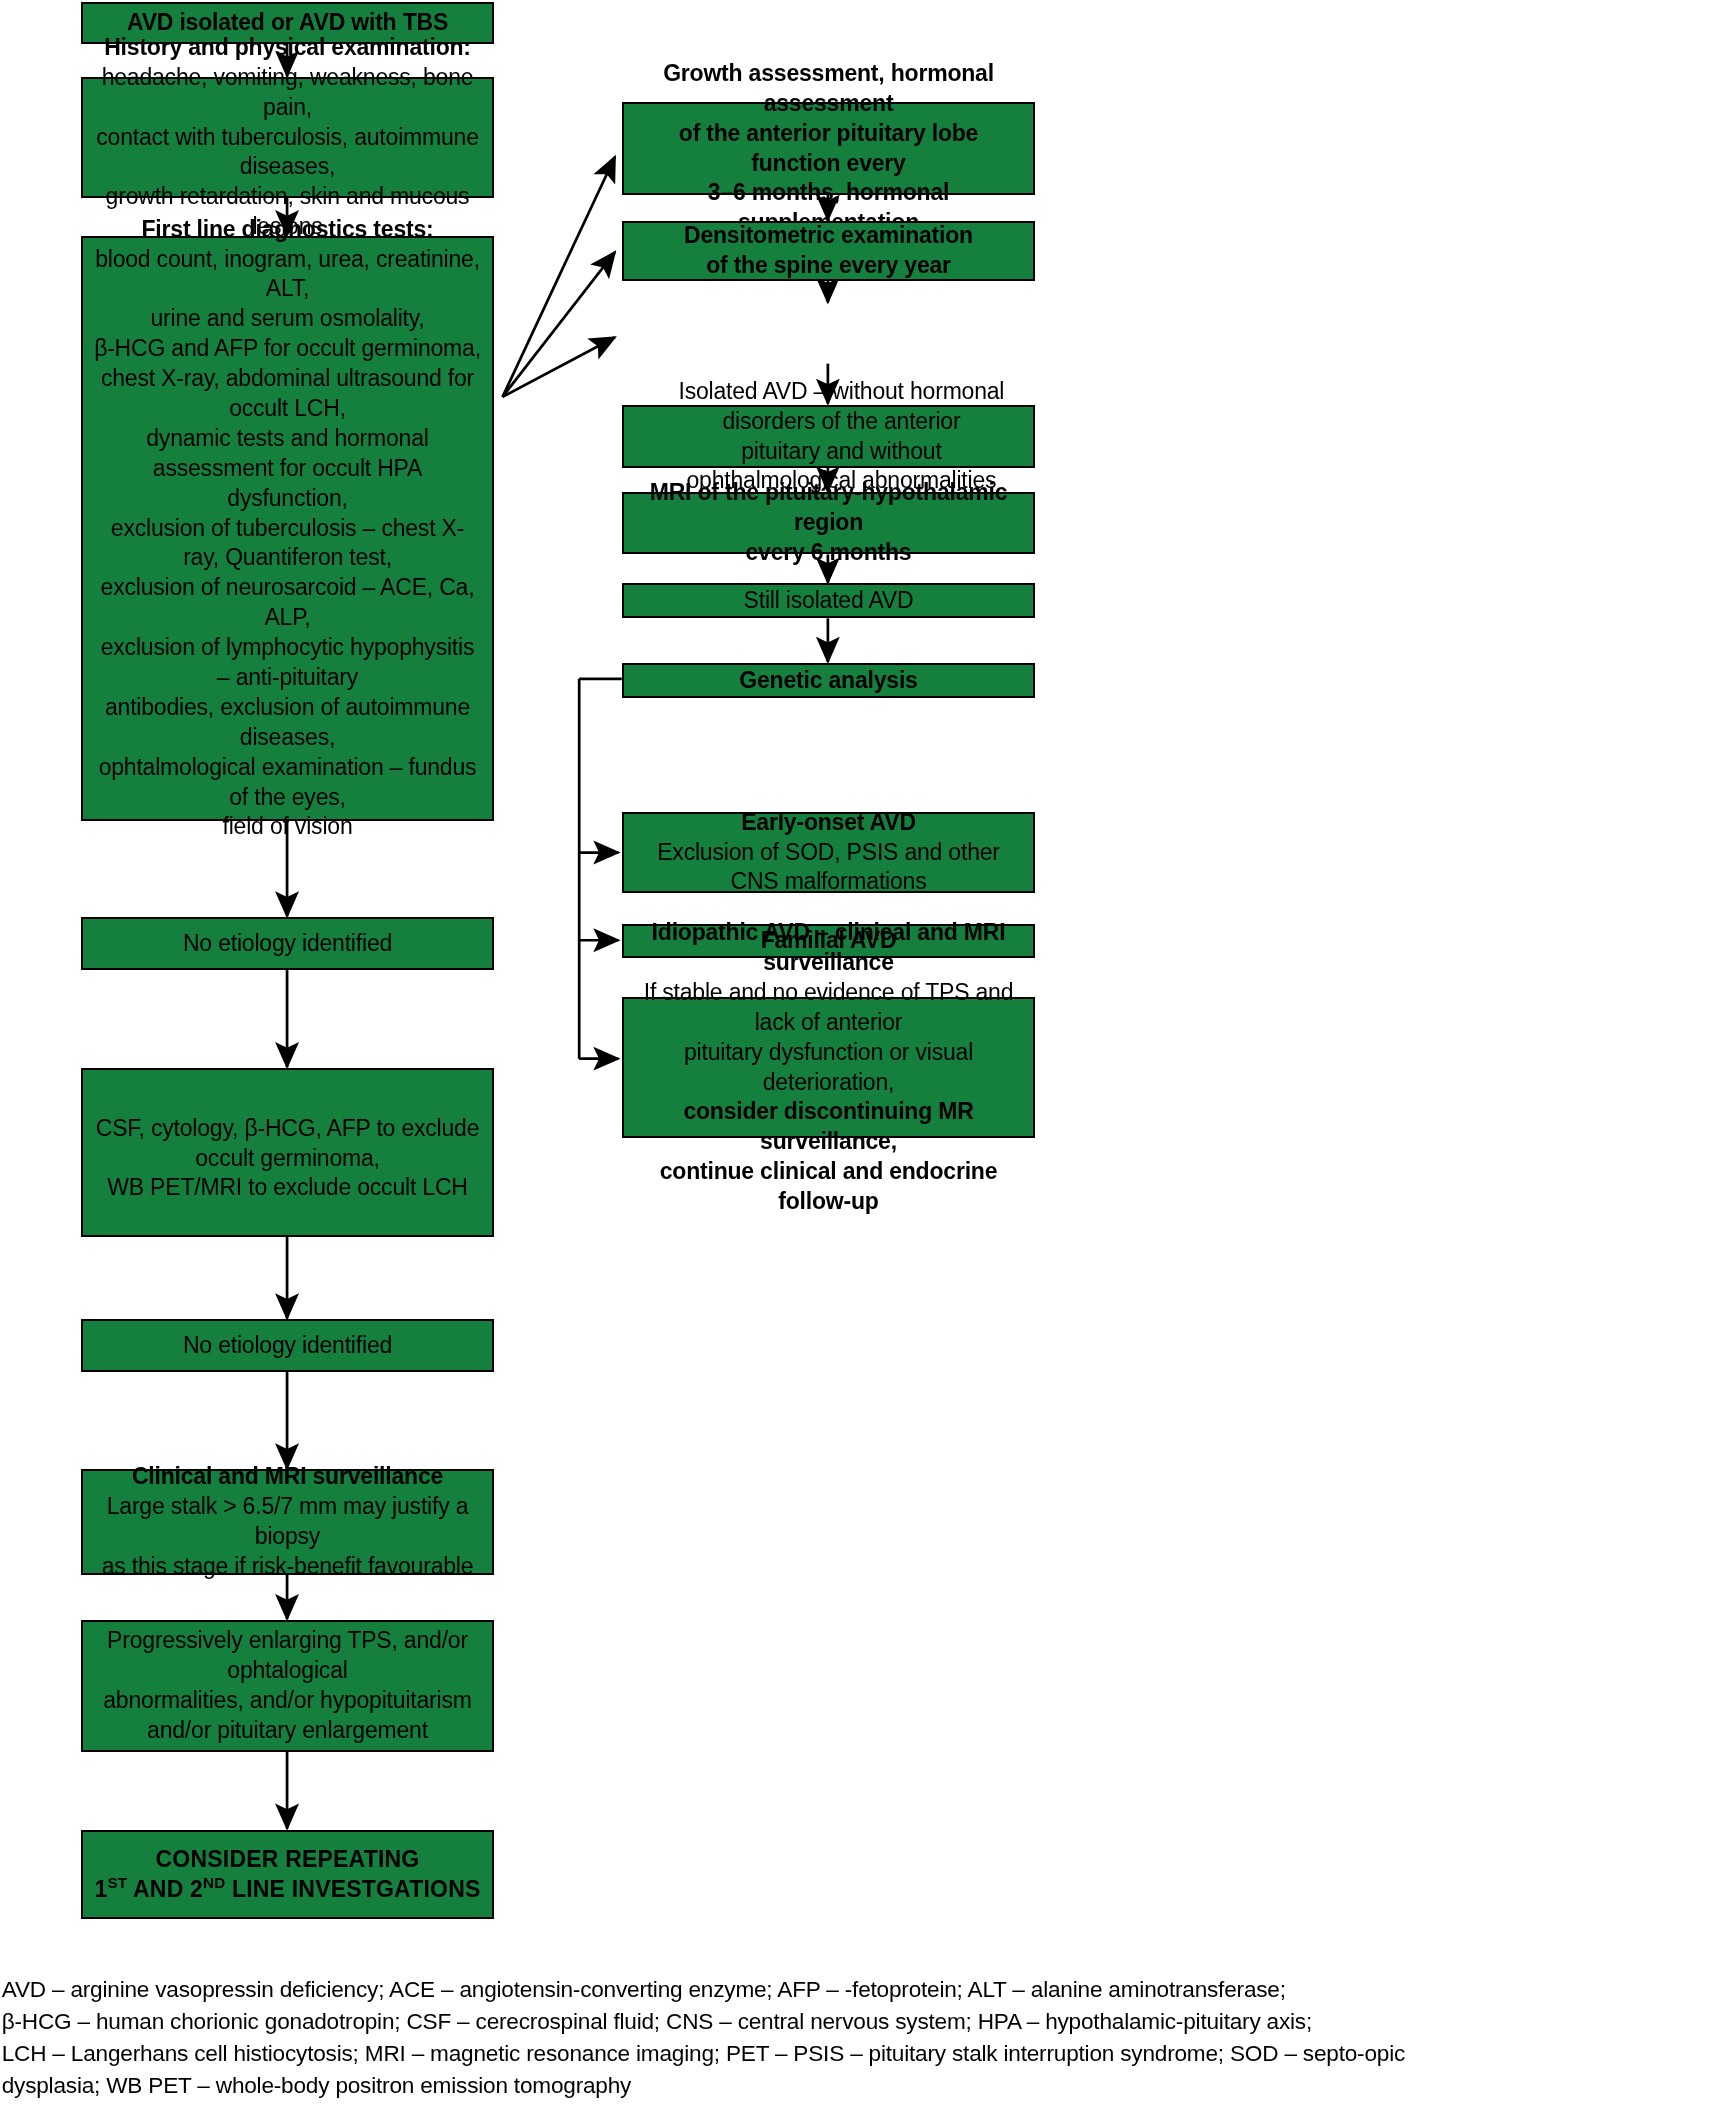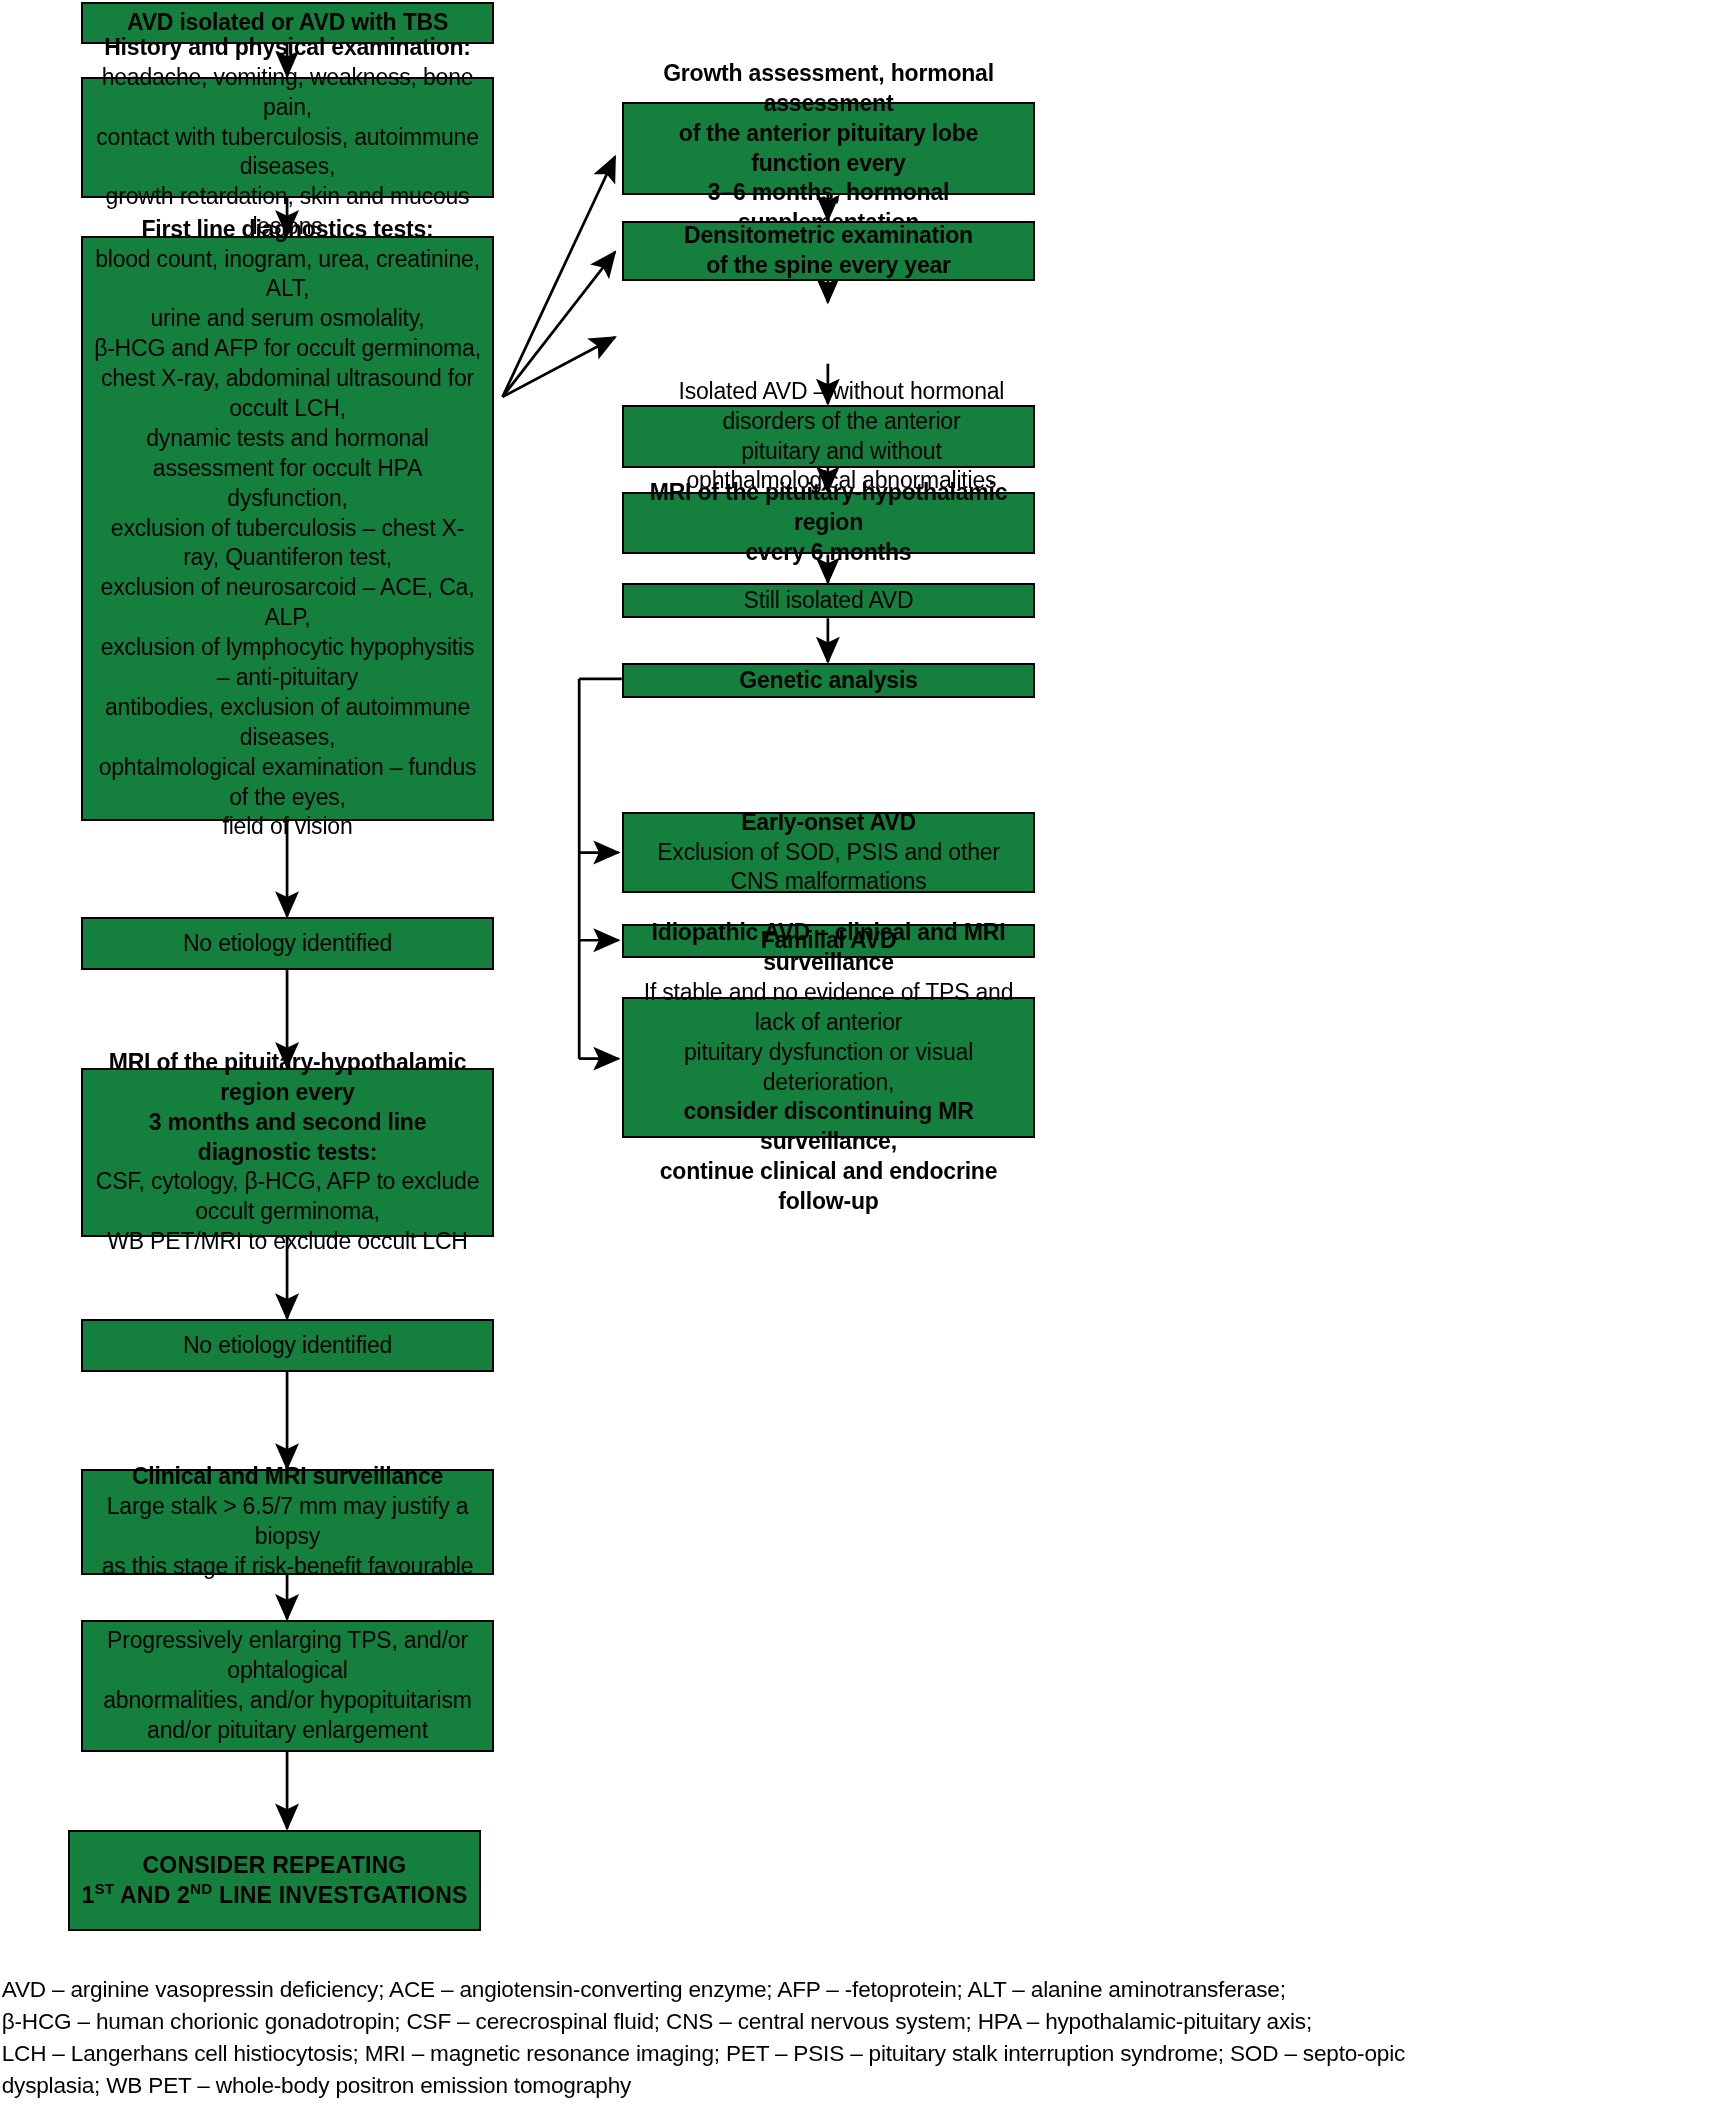--- a/index.html
+++ b/index.html
@@ -152,22 +152,20 @@
 antibodies, exclusion of autoimmune diseases,
 ophtalmological examination – fundus of the eyes,
 field of vision</div>
   </div>
 
   <div class="node" style="left:81px; top:917px; width:413px; height:53px;">
     <div class="bdy">No etiology identified</div>
   </div>
 
   <div class="node" style="left:81px; top:1068px; width:413px; height:169px;">
-    <div class="ttl">MRI of the pituitary-hypothalamic region every
-3 months and second line diagnostic tests:</div>
     <div class="gap"></div>
     <div class="bdy">CSF, cytology, β-HCG, AFP to exclude occult germinoma,
 WB PET/MRI to exclude occult LCH</div>
   </div>
 
   <div class="node" style="left:81px; top:1319px; width:413px; height:53px;">
     <div class="bdy">No etiology identified</div>
   </div>
 
   <div class="node" style="left:81px; top:1469px; width:413px; height:106px;align-items:center;">
@@ -176,21 +174,21 @@
     <div class="bdy">Large stalk &gt; 6.5/7 mm may justify a biopsy
 as this stage if risk-benefit favourable</div>
   </div>
 
   <div class="node" style="left:81px; top:1620px; width:413px; height:132px;">
     <div class="bdy">Progressively enlarging TPS, and/or ophtalogical
 abnormalities, and/or hypopituitarism
 and/or pituitary enlargement</div>
   </div>
 
-  <div class="node" style="left:68px; top:1830px; width:413px; height:101px;">
+  <div class="node" style="left:81px; top:1830px; width:413px; height:89px;">
     <div class="caps">CONSIDER REPEATING</div>
     <div class="caps"><span>1</span><sup>ST</sup><span> AND 2</span><sup>ND</sup><span> LINE INVESTGATIONS</span></div>
   </div>
 
   <div class="node" style="left:622px; top:102px; width:413px; height:93px;">
     <div class="ttl">Growth assessment, hormonal assessment
 of the anterior pituitary lobe function every
 3–6 months, hormonal supplementation</div>
   </div>
 

